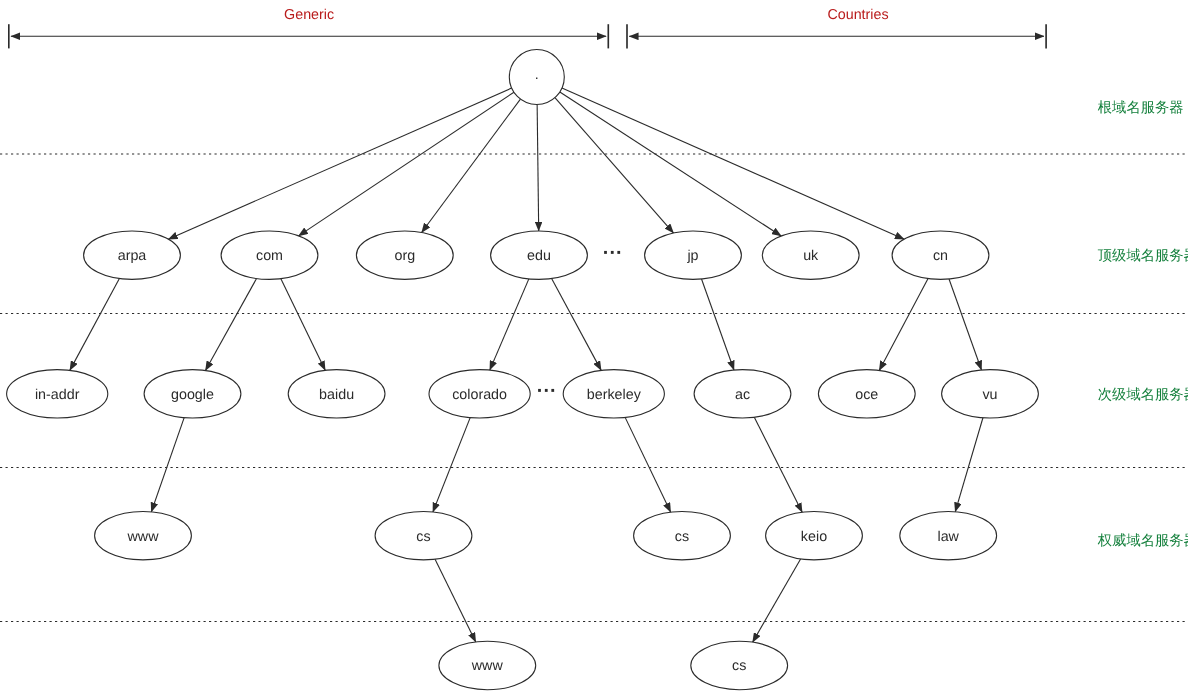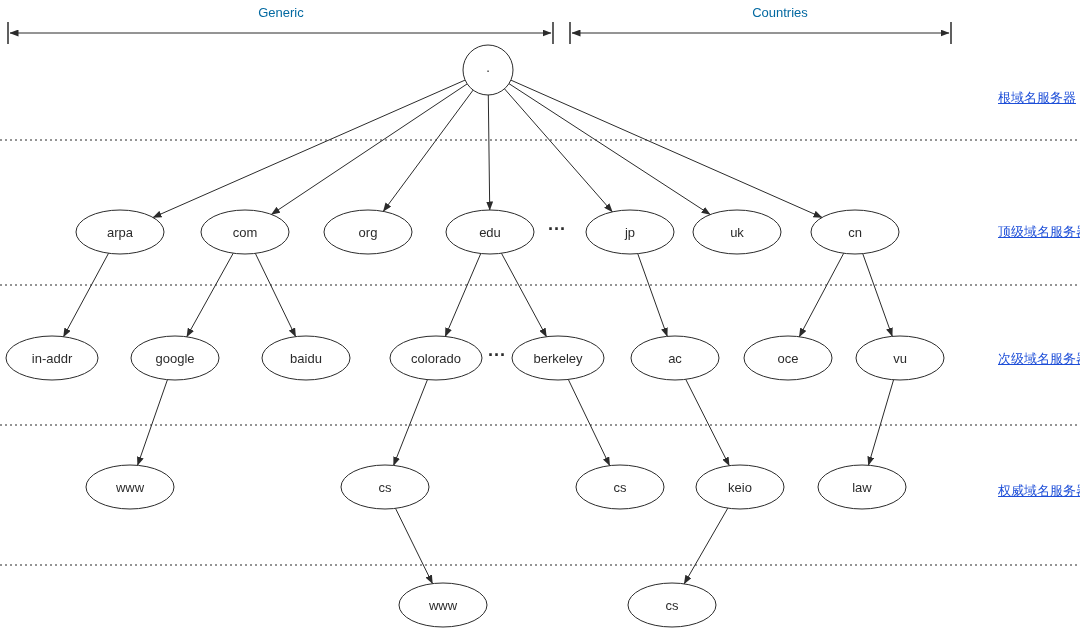--- a/index.html
+++ b/index.html
@@ -1,20 +1,20 @@
 <!DOCTYPE html>
 <html><head>
 <meta charset="utf-8">
 <style>
   html,body{margin:0;padding:0;background:#ffffff;}
   body{font-family:"Liberation Sans",sans-serif;}
   .stage{position:relative;width:1080px;height:630px;background:#ffffff;overflow:hidden;}
   .stage svg{position:absolute;left:0;top:0;font-family:"Liberation Sans",sans-serif;}
-  .lvl-label{position:absolute;font-size:13px;color:#1d4ed8;white-space:nowrap;text-decoration:underline;}
-  .bracket-label{position:absolute;font-size:13px;color:#0369a1;transform:translateX(-50%);white-space:nowrap;}
+  .lvl-label{position:absolute;font-size:13px;color:#15803d;white-space:nowrap;}
+  .bracket-label{position:absolute;font-size:13px;color:#b91c1c;transform:translateX(-50%);white-space:nowrap;}
 </style>
 </head>
 <body>
 
 <div class="stage">
 
   <svg width="1080" height="630" viewBox="0 0 1080 630">
     <defs>
       <marker id="arrow" viewBox="0 0 9 7" refX="8.5" refY="3.5" markerWidth="9" markerHeight="7" orient="auto-start-reverse">
         <path d="M0,0 L9,3.5 L0,7 Z" fill="#2b2b2b"></path>

